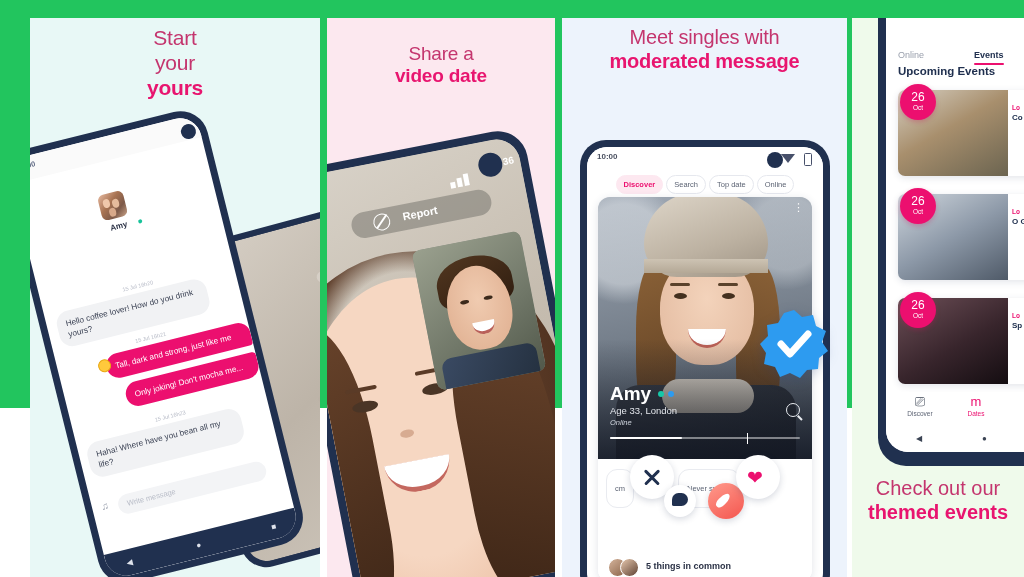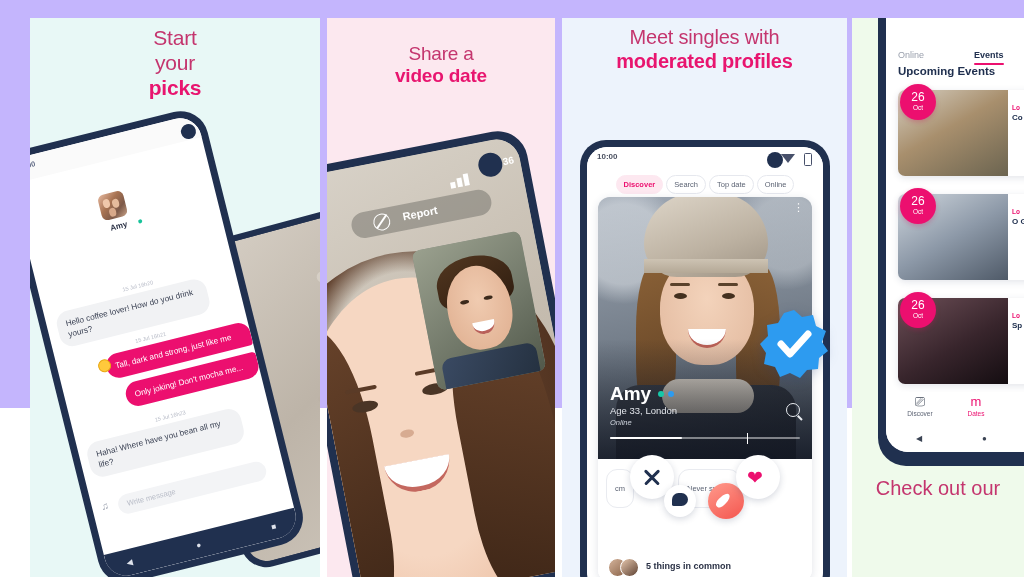--- a/index.html
+++ b/index.html
@@ -1,17 +1,17 @@
 <!DOCTYPE html>
 <html><head>
 <meta charset="utf-8">
 <style>
   html,body{margin:0;padding:0;background:#fff;}
   body{width:1024px;height:577px;font-family:"Liberation Sans",sans-serif;overflow:hidden;}
-  .stage{position:relative;width:1024px;height:408px;background:#c4b5fd;}
+  .stage{position:relative;width:1024px;height:408px;background:#22c55e;}
 
   
   .panel{position:absolute;top:18px;height:559px;overflow:hidden;}
   #panel1{left:30px;width:290px;background:#e8f8f6;}
   #panel2{left:327px;width:228px;background:#fce8ef;}
   #panel3{left:562px;width:285px;background:#edf3fc;}
   #panel4{left:852px;width:172px;background:#effaeb;}
 
   
   .headline{position:absolute;width:100%;text-align:center;color:#c4356e;
@@ -249,21 +249,21 @@
 </style>
 </head>
 <body>
 
 <div class="stage">
 
   <div class="panel" id="panel1">
     <div class="headline h1">
       <span>Start</span><br>
       <span>your</span><br>
-      <b>picks</b>
+      <b>yours</b>
     </div>
 
     <div id="p1wrap">
       <div id="p1back">
         <div id="p1backimg"></div>
       </div>
 
       <div id="p1front">
         <div id="p1screen">
           <div class="p1-statusbar"></div>
@@ -341,21 +341,21 @@
           <span class="lbl">Report</span>
         </div>
       </div>
       <div id="p2cam"></div>
     </div>
   </div>
 
   <div class="panel" id="panel3">
     <div class="headline h3">
       <span>Meet singles with</span><br>
-      <b>moderated profiles</b>
+      <b>moderated message</b>
     </div>
 
     <div id="p3phone">
       <div id="p3screen">
         <div id="p3status"></div>
         <div id="p3time">10:00</div>
         <div id="p3wifi"></div>
         <div id="p3bat"></div>
 
         <div class="p3chips">
@@ -484,16 +484,17 @@
 
         <div id="p4navbar">
           <span class="nb" id="p4bck">◀</span>
           <span class="nb" id="p4hm">●</span>
         </div>
       </div>
     </div>
 
     <div class="h4" style="top:458px">
       <span>Check out our</span><br>
+      <b>themed events</b>
     </div>
   </div>
 
 </div>
 
 </body></html>

